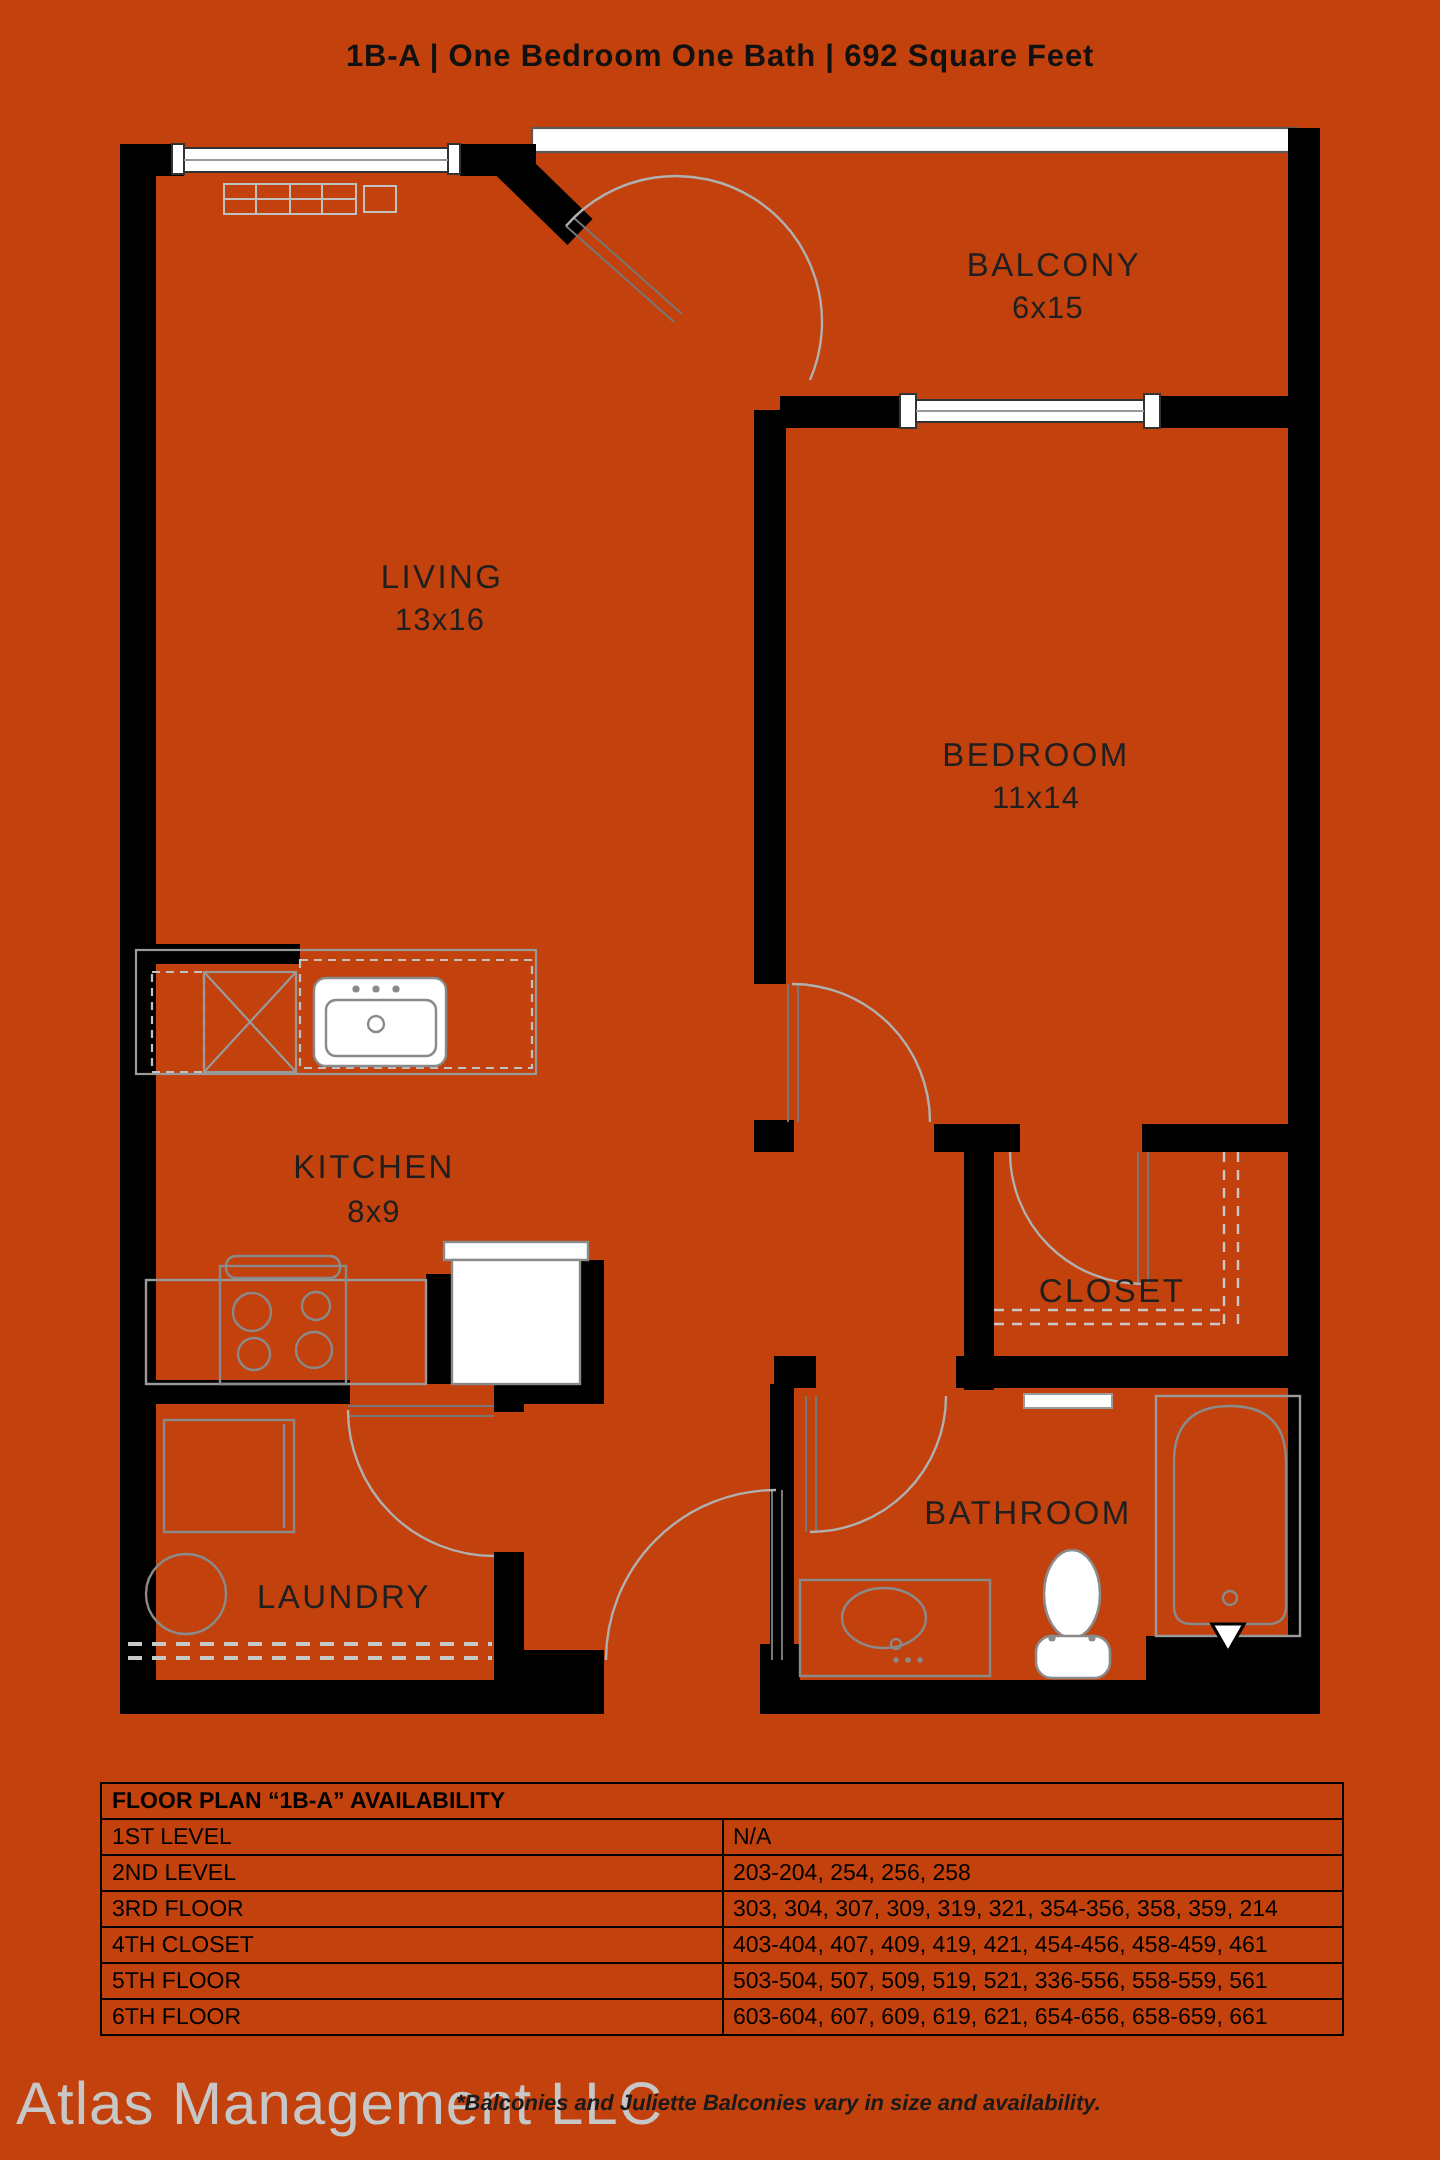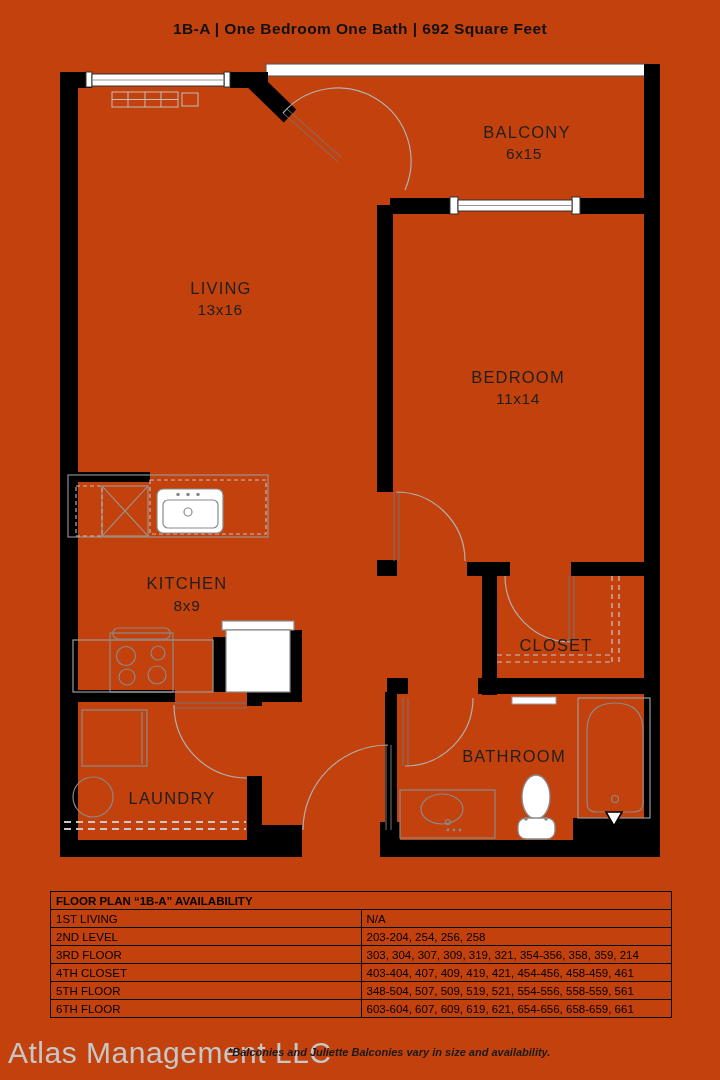--- a/index.html
+++ b/index.html
@@ -216,38 +216,38 @@
       <text class="room-name" x="172" y="804">LAUNDRY</text>
     </g>
   </svg>
 
   <table class="avail-table">
     <tbody>
       <tr>
         <th colspan="2">FLOOR PLAN “1B-A” AVAILABILITY</th>
       </tr>
       <tr>
-        <td class="col-level">1ST LIVING</td>
+        <td class="col-level">1ST LEVEL</td>
         <td>N/A</td>
       </tr>
       <tr>
         <td class="col-level">2ND LEVEL</td>
         <td>203-204, 254, 256, 258</td>
       </tr>
       <tr>
         <td class="col-level">3RD FLOOR</td>
         <td>303, 304, 307, 309, 319, 321, 354-356, 358, 359, 214</td>
       </tr>
       <tr>
         <td class="col-level">4TH CLOSET</td>
         <td>403-404, 407, 409, 419, 421, 454-456, 458-459, 461</td>
       </tr>
       <tr>
         <td class="col-level">5TH FLOOR</td>
-        <td>348-504, 507, 509, 519, 521, 554-556, 558-559, 561</td>
+        <td>503-504, 507, 509, 519, 521, 336-556, 558-559, 561</td>
       </tr>
       <tr>
         <td class="col-level">6TH FLOOR</td>
         <td>603-604, 607, 609, 619, 621, 654-656, 658-659, 661</td>
       </tr>
     </tbody>
   </table>
 
   <div class="watermark">Atlas Management LLC</div>
   <div class="balcony-note">*Balconies and Juliette Balconies vary in size and availability.</div>

